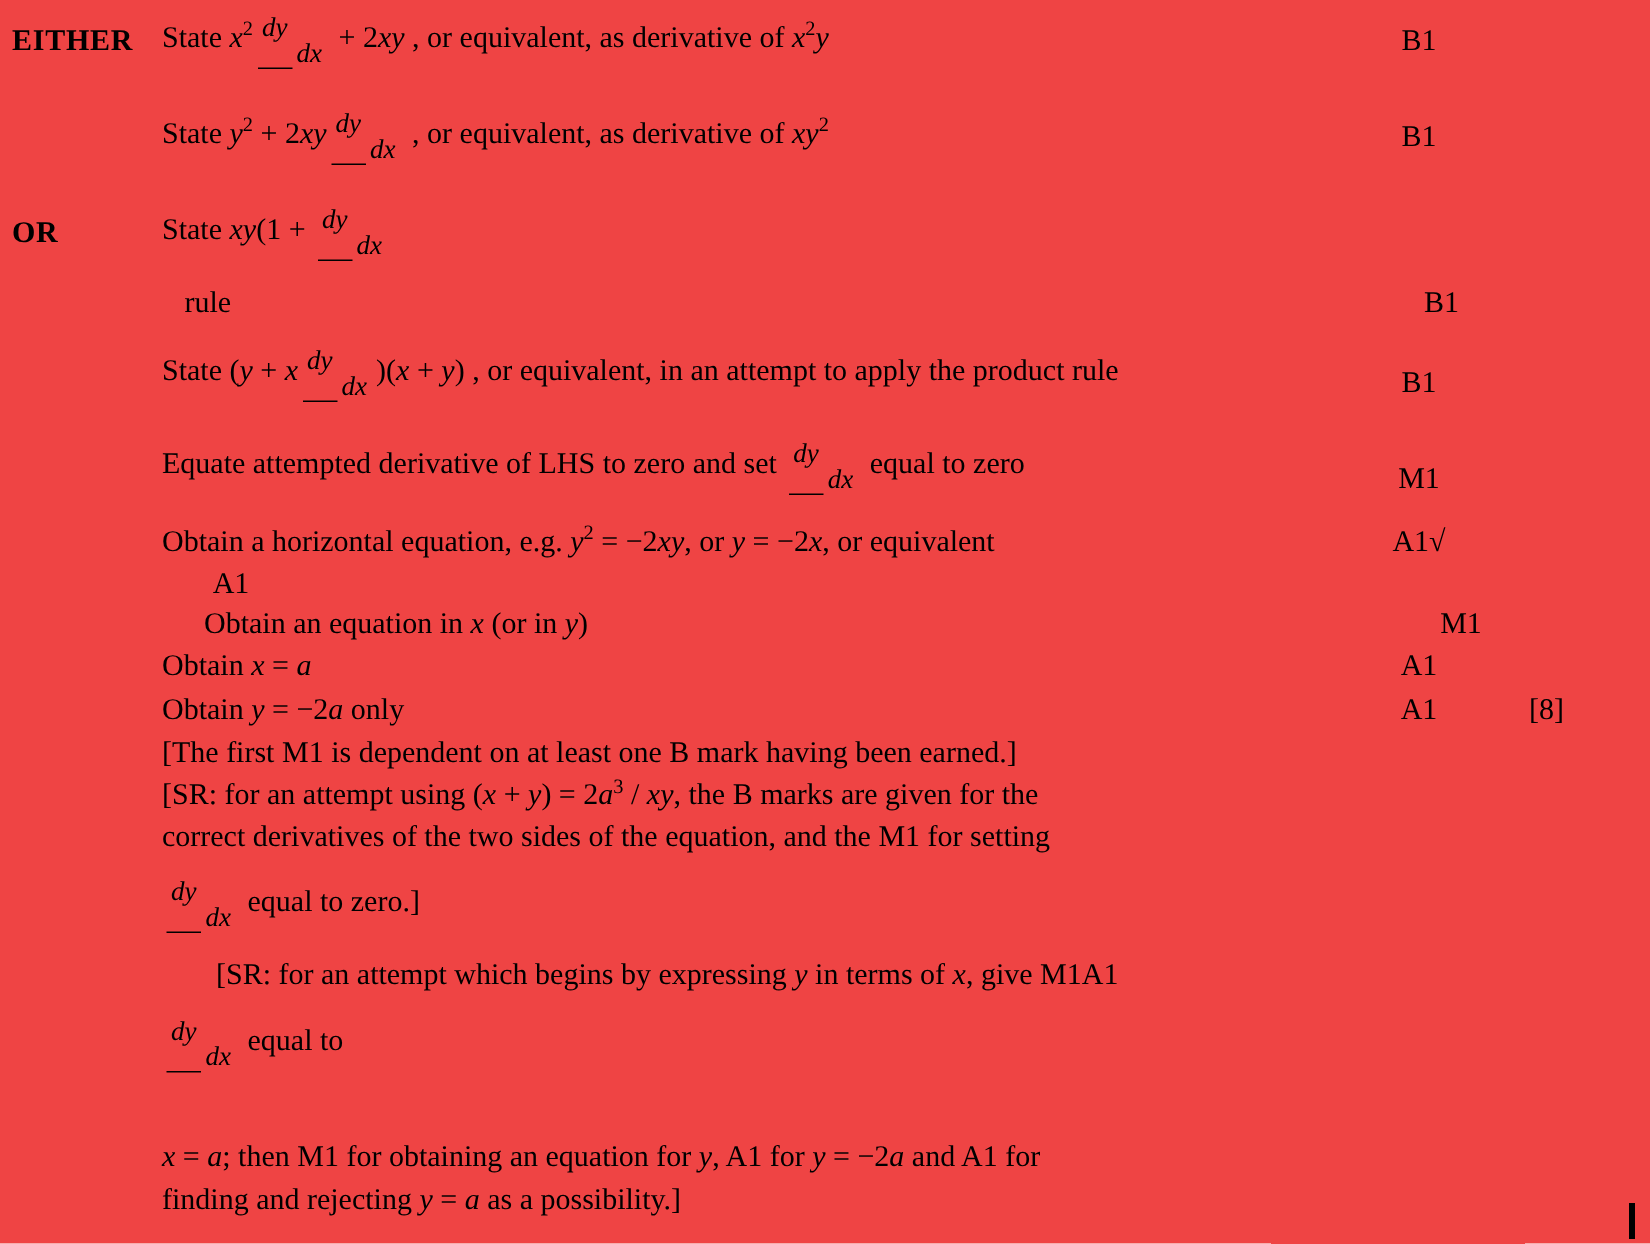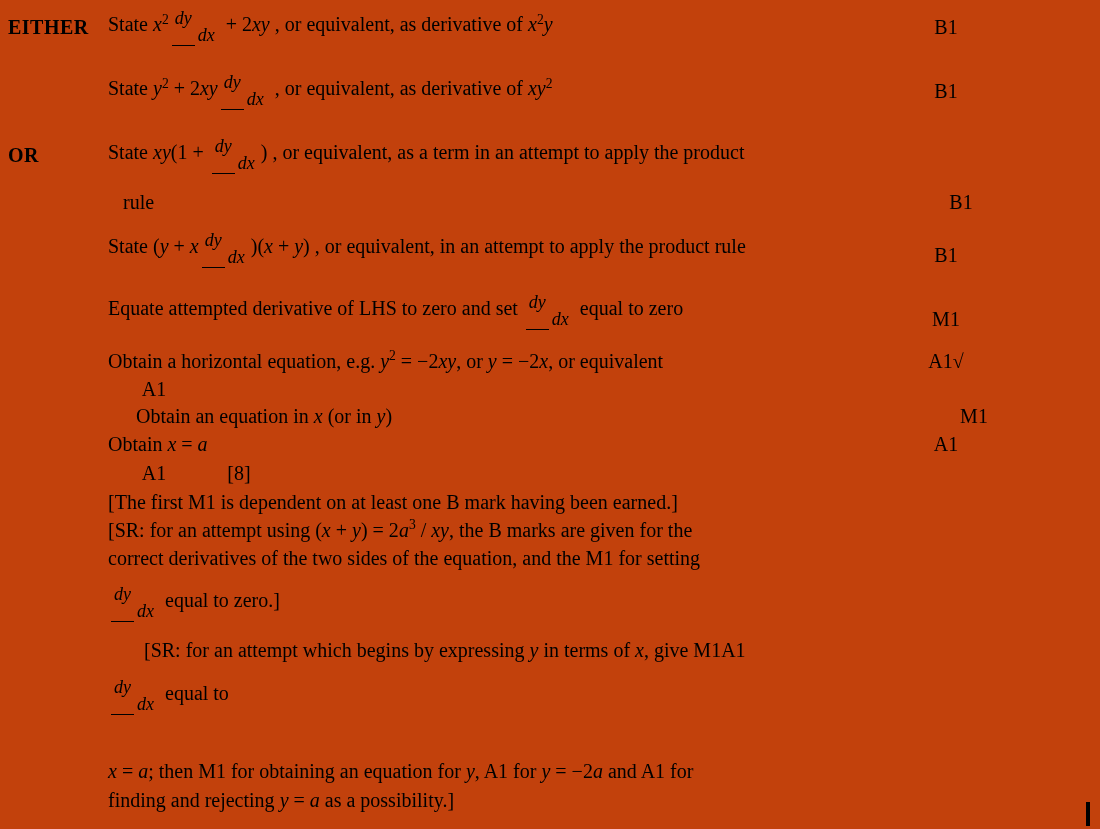--- a/index.html
+++ b/index.html
@@ -1,16 +1,16 @@
 <!DOCTYPE html>
 <html><head>
 <meta charset="utf-8">
 <style>
   html,body{margin:0;padding:0;background:#fff;}
-  .page{position:relative;width:1100px;height:829px;background:#c2410c;
+  .page{position:relative;width:1100px;height:829px;background:#ef4444;
         font-family:"Liberation Serif", serif;font-size:20px;color:#000;overflow:hidden;}
   .row{position:absolute;left:0;width:1100px;display:flex;align-items:center;}
   .cell{white-space:nowrap;}
   .label{width:108px;padding-left:8px;box-sizing:border-box;font-weight:bold;letter-spacing:0.5px;}
   .content{width:792px;}
   .mark{width:92px;text-align:center;}
   .mark.low6{position:relative;top:6px;}
   .mark.low8{position:relative;top:8px;}
   .total{width:78px;text-align:center;}
   .i{font-style:italic;}
@@ -44,21 +44,21 @@
         </span><span> , or equivalent, as derivative of </span><span class="i">xy</span><span class="sup">2</span></div>
     <div class="cell mark">B1</div>
     <div class="cell total"></div>
   </div>
 
   <div class="row" style="top:128px;height:54px;">
     <div class="cell label">OR</div>
     <div class="cell content"><span>State </span><span class="i">xy</span><span>(1 + </span><span class="frac">
           <span class="num">dy</span>
           <span class="den">dx</span>
-        </span><span>) , or equivalent, as a term in an attempt to apply the product</span></div>
+        </span></div>
     <div class="cell mark"></div>
     <div class="cell total"></div>
   </div>
 
   <div class="row" style="top:189px;height:26px;justify-content:center;">
     <div class="cell label"></div>
     <div class="cell content"><span>rule</span></div>
     <div class="cell mark">B1</div>
     <div class="cell total"></div>
   </div>
@@ -105,20 +105,21 @@
 
   <div class="row" style="top:431px;height:26px;">
     <div class="cell label"></div>
     <div class="cell content"><span>Obtain </span><span class="i">x</span><span> = </span><span class="i">a</span></div>
     <div class="cell mark">A1</div>
     <div class="cell total"></div>
   </div>
 
   <div class="row" style="top:460px;height:26px;">
     <div class="cell label"></div>
+    <div class="cell content"><span>Obtain </span><span class="i">y</span><span> = −2</span><span class="i">a</span><span> only</span></div>
     <div class="cell mark">A1</div>
     <div class="cell total">[8]</div>
   </div>
 
   <div class="row" style="top:489px;height:26px;">
     <div class="cell label"></div>
     <div class="cell content"><span>[The first M1 is dependent on at least one B mark having been earned.]</span></div>
     <div class="cell mark"></div>
     <div class="cell total"></div>
   </div>

